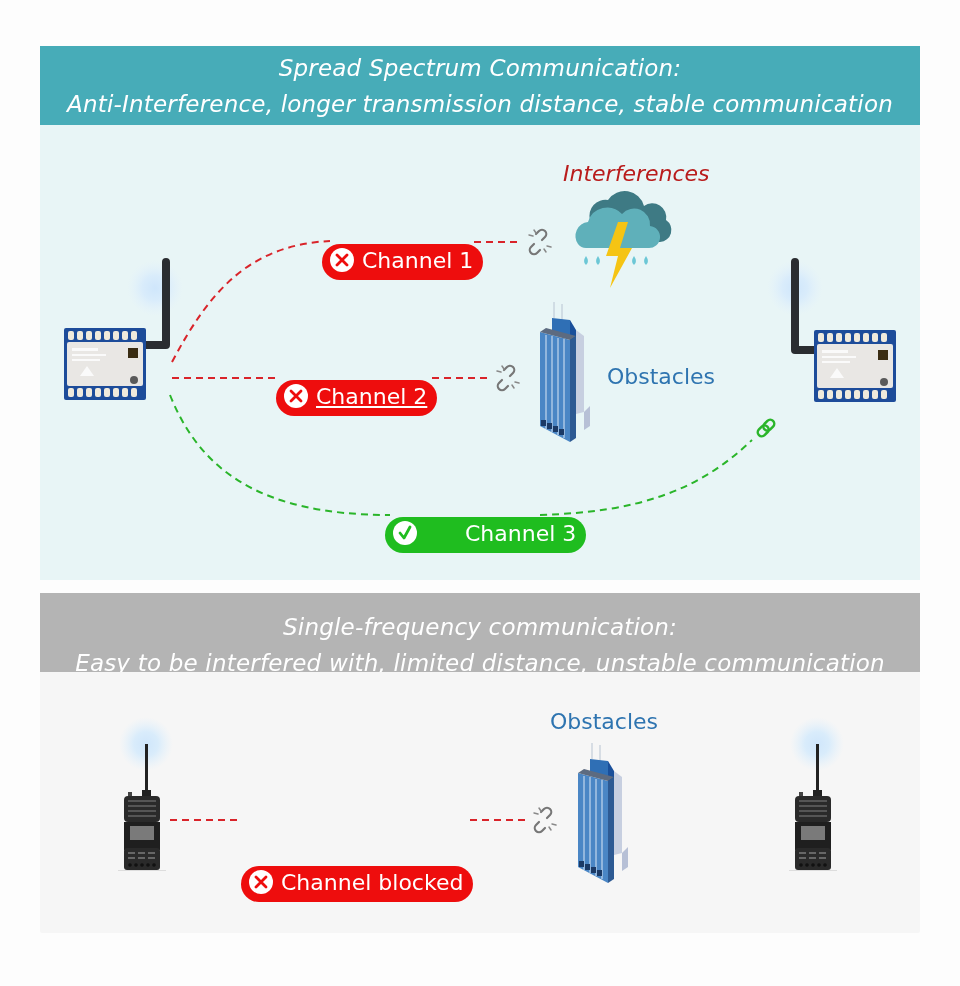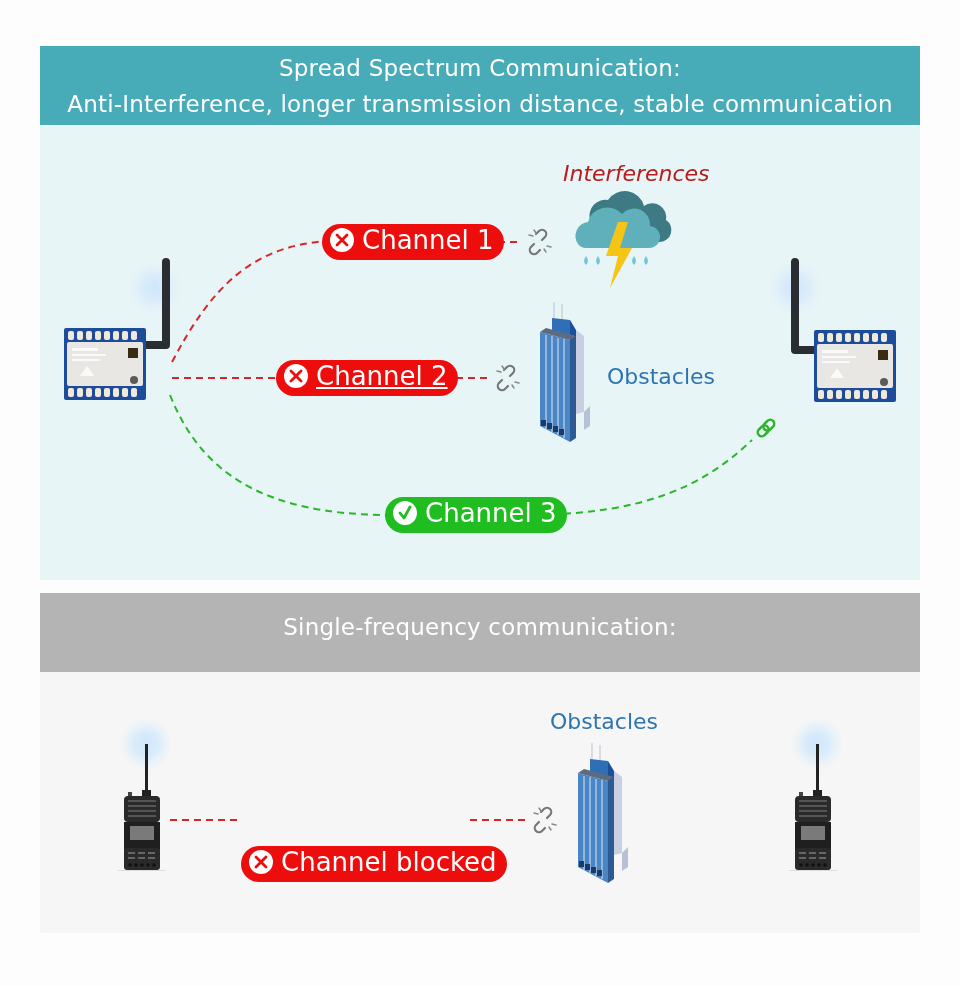--- a/index.html
+++ b/index.html
@@ -1,41 +1,42 @@
 <!DOCTYPE html>
 <html><head>
 <meta charset="utf-8">
 <style>
   html, body { margin:0; padding:0; background:#fdfdfd; }
   body { width:960px; height:986px; position:relative; overflow:hidden; font-family:"DejaVu Sans", sans-serif; }
   .panel { position:absolute; left:40px; width:880px; }
   .hdr { position:absolute; left:40px; width:880px; text-align:center; color:#fff; }
-  .hdr .l1, .hdr .l2 { display:block; font-size:23px; line-height:36px; letter-spacing:0.2px; }
+  .hdr .l1, .hdr .l2 { display:block; font-size:23px; line-height:36px; letter-spacing:0.2px;font-style:italic; }
   #hdr1 { top:46px; height:79px; background:#47acb8; padding-top:4px; box-sizing:border-box; }
   #body1 { top:125px; height:455px; background:#e8f5f6; }
   #hdr2 { top:593px; height:79px; background:#b4b4b4; padding-top:16px; box-sizing:border-box; }
   #body2 { top:672px; height:261px; background:#f6f6f6; border-radius:0 0 2px 2px; }
   svg.overlay { position:absolute; left:0; top:0; width:960px; height:986px; }
-  .pill { position:absolute; height:36px; border-radius:18px; color:#fff; display:flex; align-items:center; box-sizing:border-box; padding:0 10px 4px 8px; font-size:26px; white-space:nowrap; }
+  .pill { position:absolute; height:36px; border-radius:18px; color:#fff; display:flex; align-items:center; box-sizing:border-box; padding:0 10px 4px 8px; font-size:22px; white-space:nowrap;margin-top:20px; }
   .pill.red { background:#ee0d0d; }
   .pill.green { background:#1fbd1f; }
   .pill .ic { width:24px; height:24px; border-radius:50%; background:#fff; margin-right:8px; display:flex; align-items:center; justify-content:center; flex:none; }
   .label { position:absolute; font-size:22px; white-space:nowrap; }
 </style>
 </head>
 <body>
 
 <div id="hdr1" class="hdr">
   <span class="l1">Spread Spectrum Communication:</span>
   <span class="l2">Anti-Interference, longer transmission distance, stable communication</span>
 </div>
 <div id="body1" class="panel"></div>
 
 <div id="hdr2" class="hdr">
   <span class="l1">Single-frequency communication:</span>
+  <span class="l2">Easy to be interfered with, limited distance, unstable communication</span>
 </div>
 <div id="body2" class="panel"></div>
 
 <svg class="overlay" viewBox="0 0 960 986">
   <defs>
     <radialGradient id="glow" cx="50%" cy="50%" r="50%">
       <stop offset="0%" stop-color="#cfe6fb"></stop>
       <stop offset="45%" stop-color="#d9ecfb"></stop>
       <stop offset="100%" stop-color="#e3f1fb" stop-opacity="0"></stop>
     </radialGradient>
@@ -198,21 +199,21 @@
   <span>Channel 1</span>
 </div>
 <div class="pill red" style="left:276px; top:360px;text-decoration:underline;">
   <span class="ic">
       <svg width="14" height="14" viewBox="0 0 14 14">
         <path d="M2 2 L12 12 M12 2 L2 12" stroke="#ee0d0d" stroke-width="2.8" stroke-linecap="round"></path>
       </svg>
     </span>
   <span>Channel 2</span>
 </div>
-<div class="pill green" style="left:385px; top:497px;">
+<div class="pill green" style="left:385px; top:497px;gap:40px;">
   <span class="ic">
       <svg width="16" height="16" viewBox="0 0 16 16">
         <path d="M3 8 L7 13 L13 2" fill="none" stroke="#1fbd1f" stroke-width="2.8" stroke-linecap="round" stroke-linejoin="round"></path>
       </svg>
     </span>
   <span>Channel 3</span>
 </div>
 <div class="pill red" style="left:241px; top:846px;">
   <span class="ic">
       <svg width="14" height="14" viewBox="0 0 14 14">

